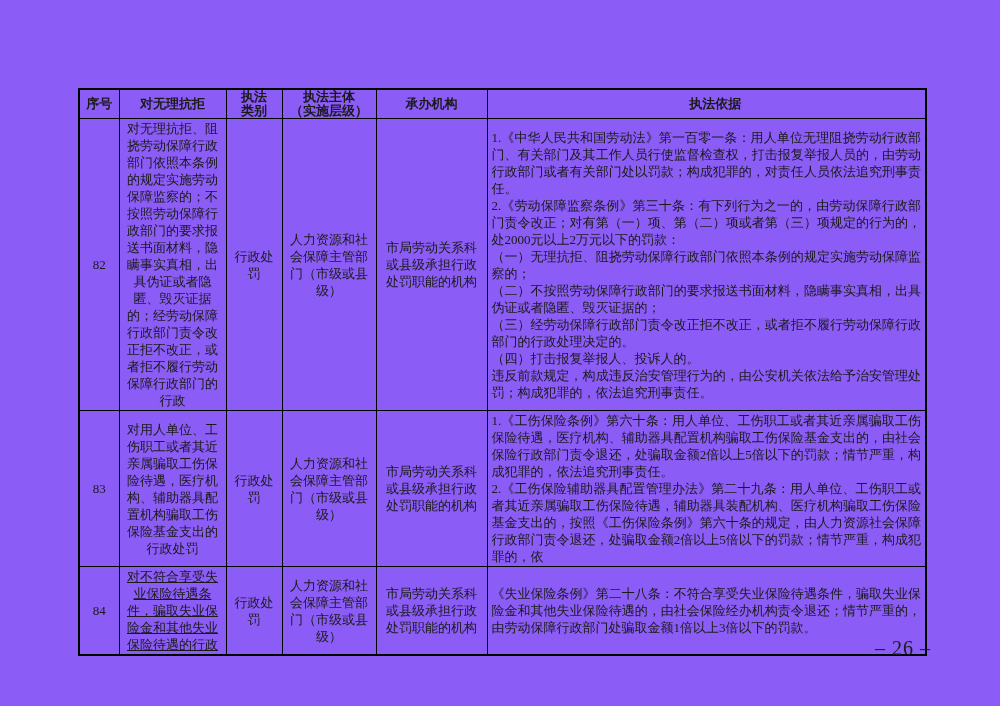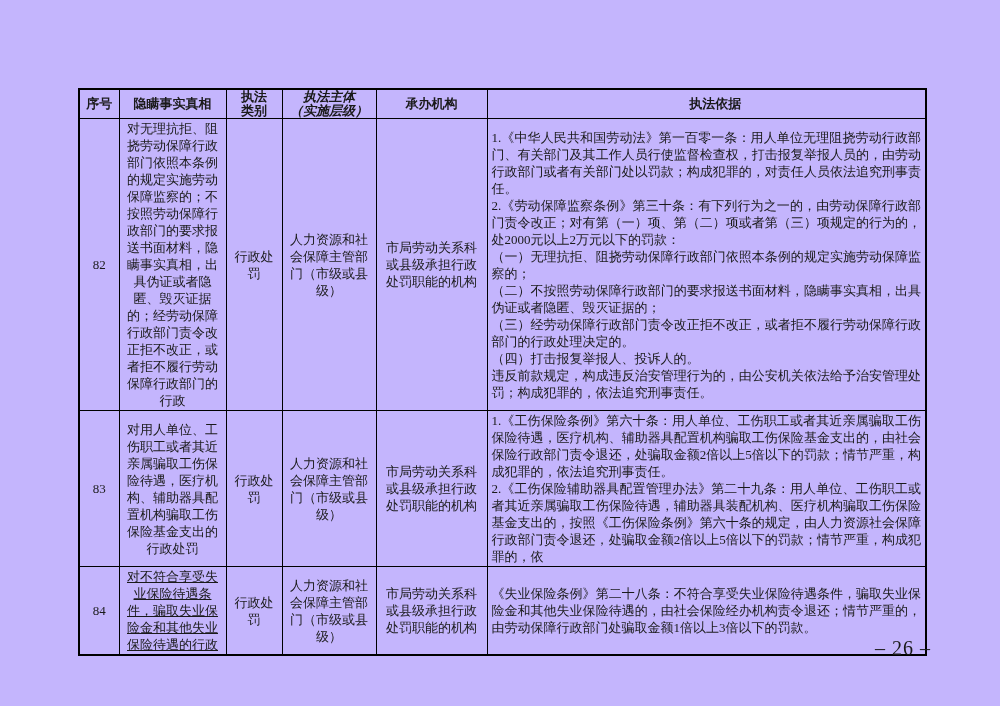--- a/index.html
+++ b/index.html
@@ -4,21 +4,21 @@
 <style>
   html,body{margin:0;padding:0;}
   body{
     width:1000px;height:706px;
     background:#ffffff;
     font-family:"Liberation Serif","DejaVu Serif",serif;
     color:#1a1a1a;
     position:relative;
     overflow:hidden;
   }
-  .page{position:absolute;left:0;top:0;width:1000px;height:706px;background:#c4b5fd;}
+  .page{position:absolute;left:0;top:0;width:1000px;height:706px;background:#8b5cf6;}
   table.law{
     position:absolute;left:78px;top:88px;
     border-collapse:collapse;
     table-layout:fixed;
     width:847px;
     border:2px solid #000;
   }
   table.law th, table.law td{
     border:1px solid #000;
     padding:1px 4px;
@@ -70,24 +70,24 @@
       <col style="width:40px">
       <col style="width:107px">
       <col style="width:56px">
       <col style="width:94px">
       <col style="width:111px">
       <col style="width:439px">
     </colgroup>
     <thead>
       <tr>
         <th style="white-space:pre-wrap;">序号</th>
-        <th style="white-space:pre-wrap;">隐瞒事实真相</th>
+        <th style="white-space:pre-wrap;">对无理抗拒</th>
         <th style="white-space:pre-wrap;margin-left:16px;">执法
 类别</th>
-        <th style="white-space:pre-wrap;font-style:italic;">执法主体
+        <th style="white-space:pre-wrap;">执法主体
 （实施层级）</th>
         <th style="white-space:pre-wrap;">承办机构</th>
         <th style="white-space:pre-wrap;padding-left:20px;">执法依据</th>
       </tr>
     </thead>
     <tbody>
       <tr class="r0">
         <td class="c-index">82</td>
         <td class="c-name">对无理抗拒、阻挠劳动保障行政部门依照本条例的规定实施劳动保障监察的；不按照劳动保障行政部门的要求报送书面材料，隐瞒事实真相，出具伪证或者隐匿、毁灭证据的；经劳动保障行政部门责令改正拒不改正，或者拒不履行劳动保障行政部门的行政</td>
         <td class="c-cat">行政处罚</td>

